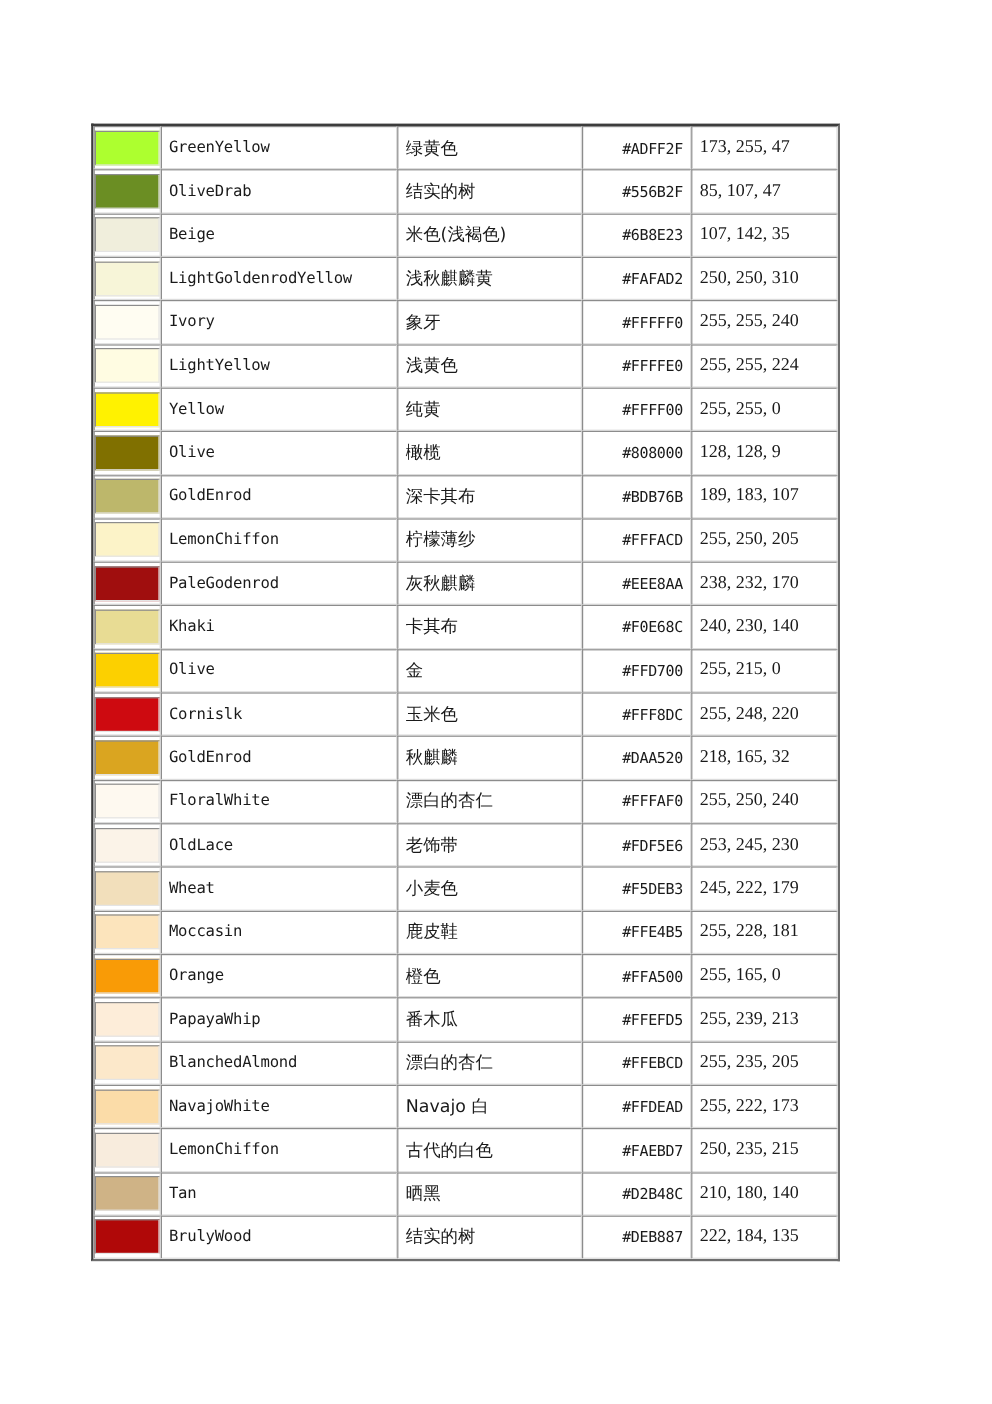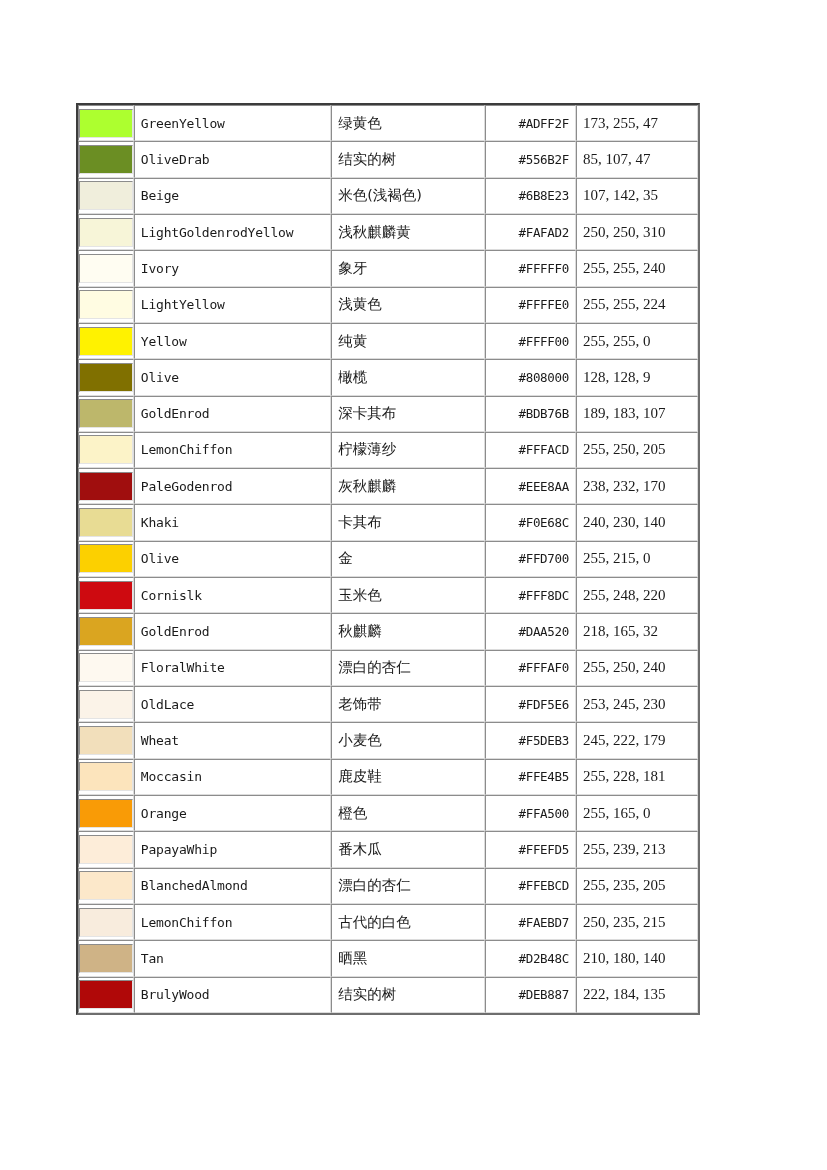--- a/index.html
+++ b/index.html
@@ -493,20 +493,37 @@
             </td>
             <td class="col-hex">
               <div class="cell-inner">#FFEBCD</div>
             </td>
             <td class="col-rgb">
               <div class="cell-inner">255, 235, 205</div>
             </td>
           </tr>
           <tr>
             <td class="col-swatch">
+              <span class="swatch" style="background-color: rgb(251, 220, 168);"></span>
+            </td>
+            <td class="col-en">
+              <div class="cell-inner">NavajoWhite</div>
+            </td>
+            <td class="col-cn">
+              <div class="cell-inner">Navajo 白</div>
+            </td>
+            <td class="col-hex">
+              <div class="cell-inner">#FFDEAD</div>
+            </td>
+            <td class="col-rgb">
+              <div class="cell-inner">255, 222, 173</div>
+            </td>
+          </tr>
+          <tr>
+            <td class="col-swatch">
               <span class="swatch" style="background-color: rgb(248, 236, 221);"></span>
             </td>
             <td class="col-en">
               <div class="cell-inner">LemonChiffon</div>
             </td>
             <td class="col-cn">
               <div class="cell-inner">古代的白色</div>
             </td>
             <td class="col-hex">
               <div class="cell-inner">#FAEBD7</div>

